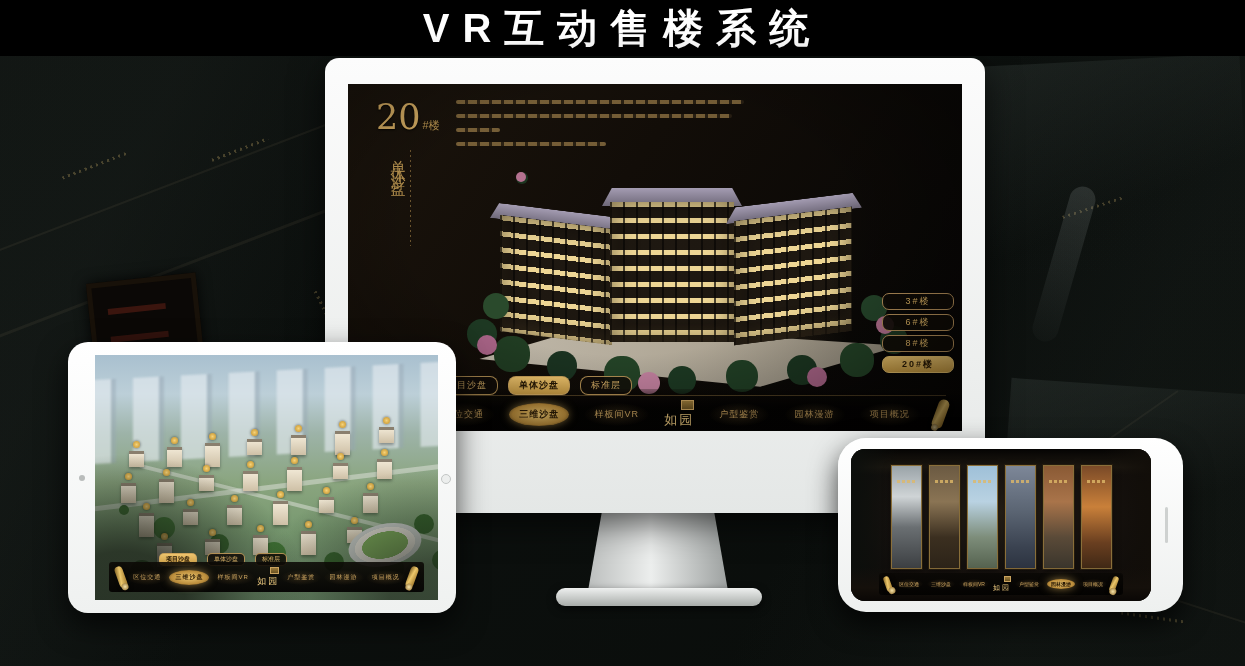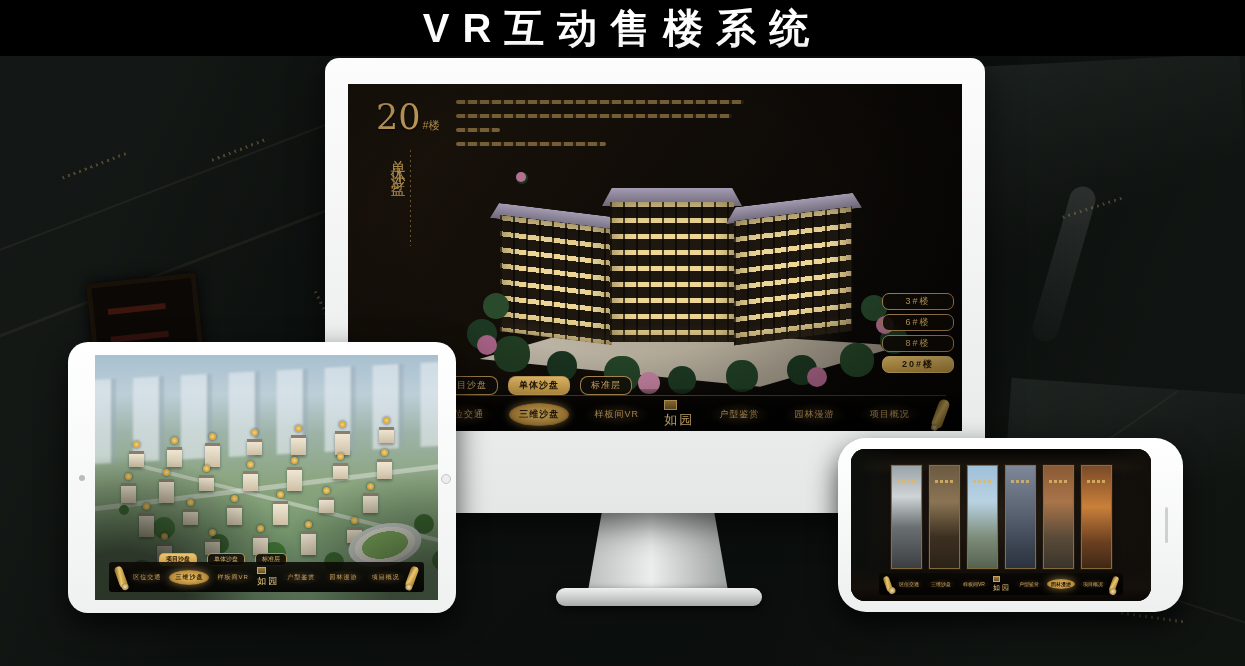--- a/index.html
+++ b/index.html
@@ -96,21 +96,21 @@
   .navbar{display:flex;align-items:center;justify-content:space-between;}
   #m-nav{position:absolute;left:86px;right:16px;top:311px;height:36px;
          border-top:1px solid rgba(195,155,85,.35);border-bottom:1px solid rgba(195,155,85,.18);}
   .nav-item{color:#c9a25f;letter-spacing:1px;border-radius:50%;
             background:radial-gradient(ellipse at center,rgba(72,56,30,.55),rgba(10,8,5,0) 72%);}
   .nav-item.md{font-size:9px;padding:5px 10px;}
   .nav-item.sm{font-size:6px;padding:3px 6px;}
   .nav-item.xs{font-size:5px;padding:2px 4px;letter-spacing:0;}
   .nav-item.sel{background:radial-gradient(ellipse,#ecc66f 0%,#ba8c3b 62%,rgba(95,65,22,.15) 100%);
             color:#2a1a05;font-weight:700;box-shadow:0 0 9px rgba(232,192,104,.55);}
-  .nav-logo{display:flex;flex-direction:column;align-items:flex-start;gap:1px;color:#e6c47c;}
+  .nav-logo{display:flex;flex-direction:column;align-items:flex-end;gap:1px;color:#e6c47c;}
   .nav-logo .seal{border:1px solid #caa35f;background:linear-gradient(#9a7a3a,#6a5222);}
   .nav-logo.md .seal{width:11px;height:8px;} .nav-logo.md .logo-name{font-size:13px;}
   .nav-logo.sm .seal{width:7px;height:5px;}  .nav-logo.sm .logo-name{font-size:9px;}
   .nav-logo.xs .seal{width:5px;height:4px;}  .nav-logo.xs .logo-name{font-size:7px;}
   .logo-name{font-family:"DejaVu Serif",serif;letter-spacing:2px;}
   .scroll{position:relative;border-radius:5px;transform:rotate(20deg);
           background:linear-gradient(100deg,#7a5c20,#ecc76b 45%,#9c7428);box-shadow:1px 2px 4px rgba(0,0,0,.7);}
   .scroll.left{transform:rotate(-20deg);}
   .scroll.md{width:11px;height:30px;} .scroll.sm{width:8px;height:22px;} .scroll.xs{width:6px;height:16px;}
   .scroll-tip{position:absolute;bottom:-3px;left:1px;width:7px;height:7px;border-radius:50%;

